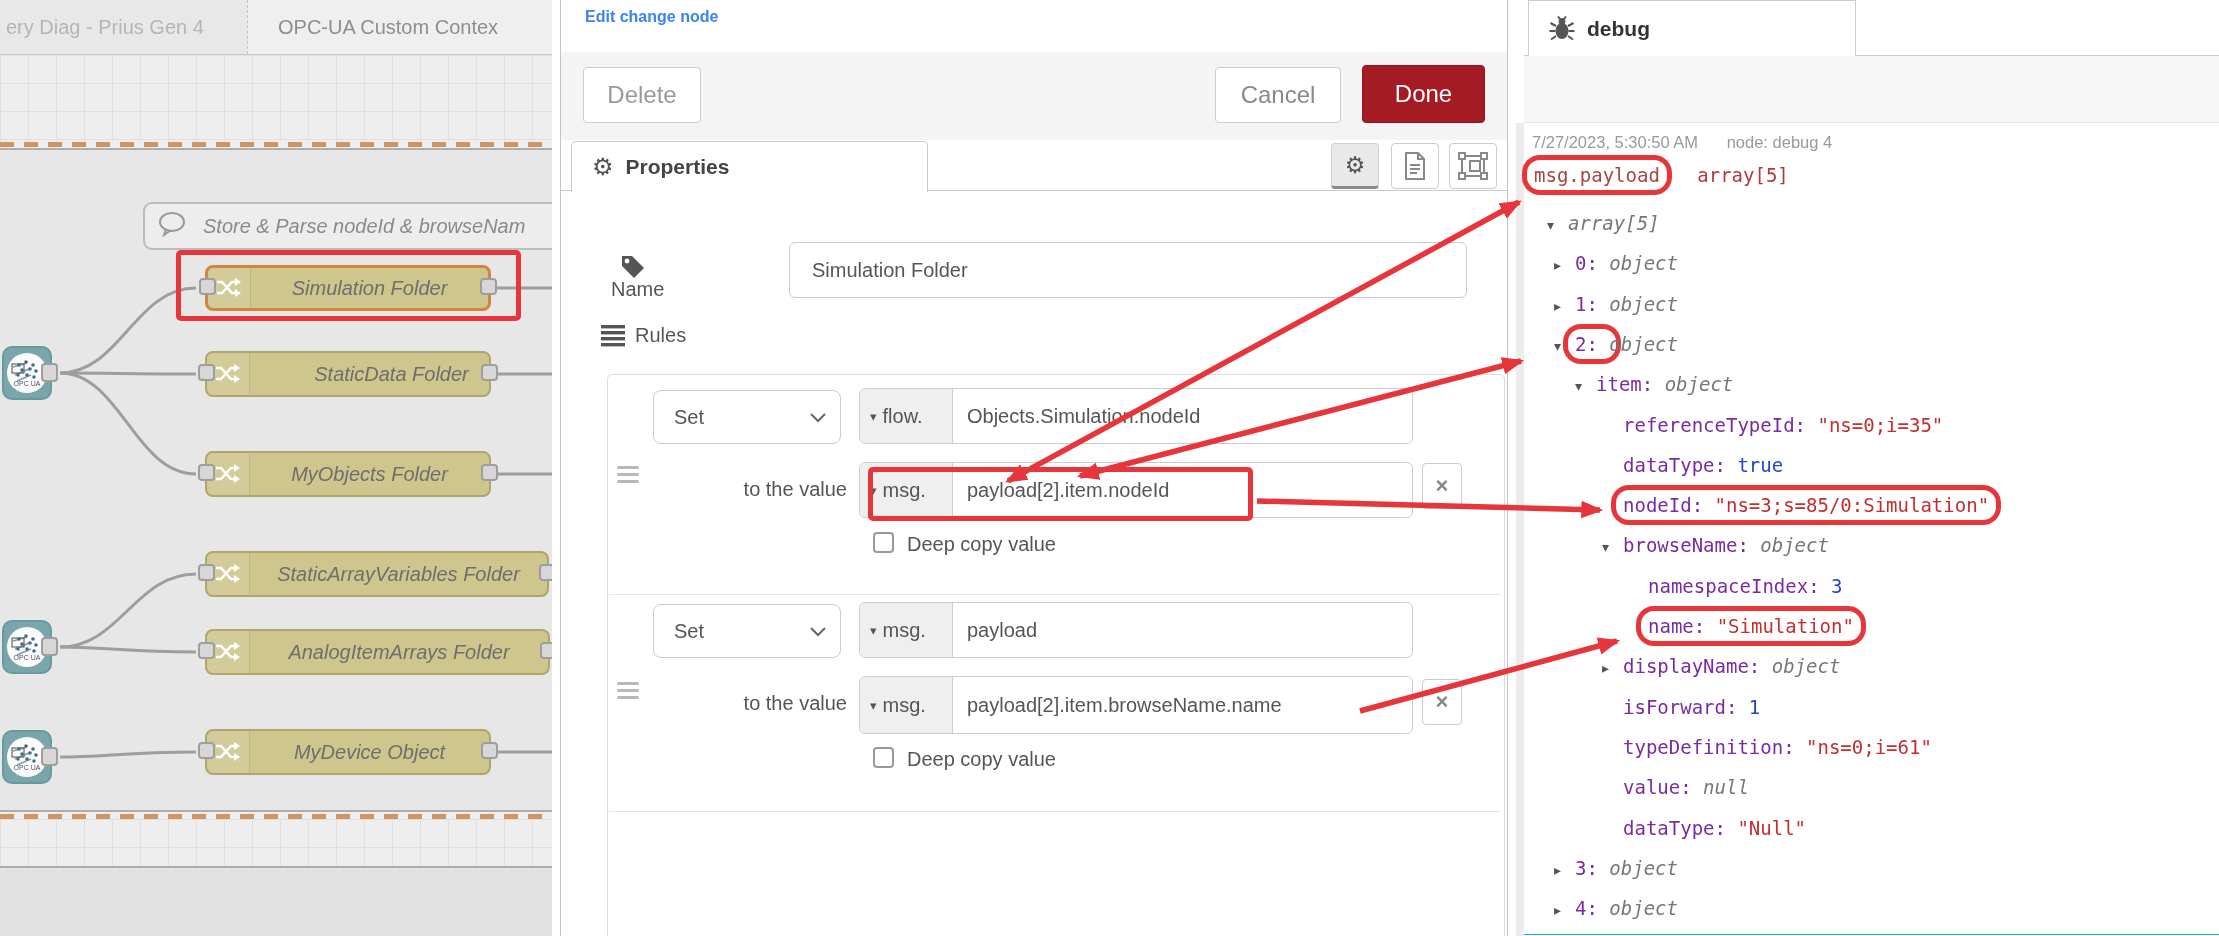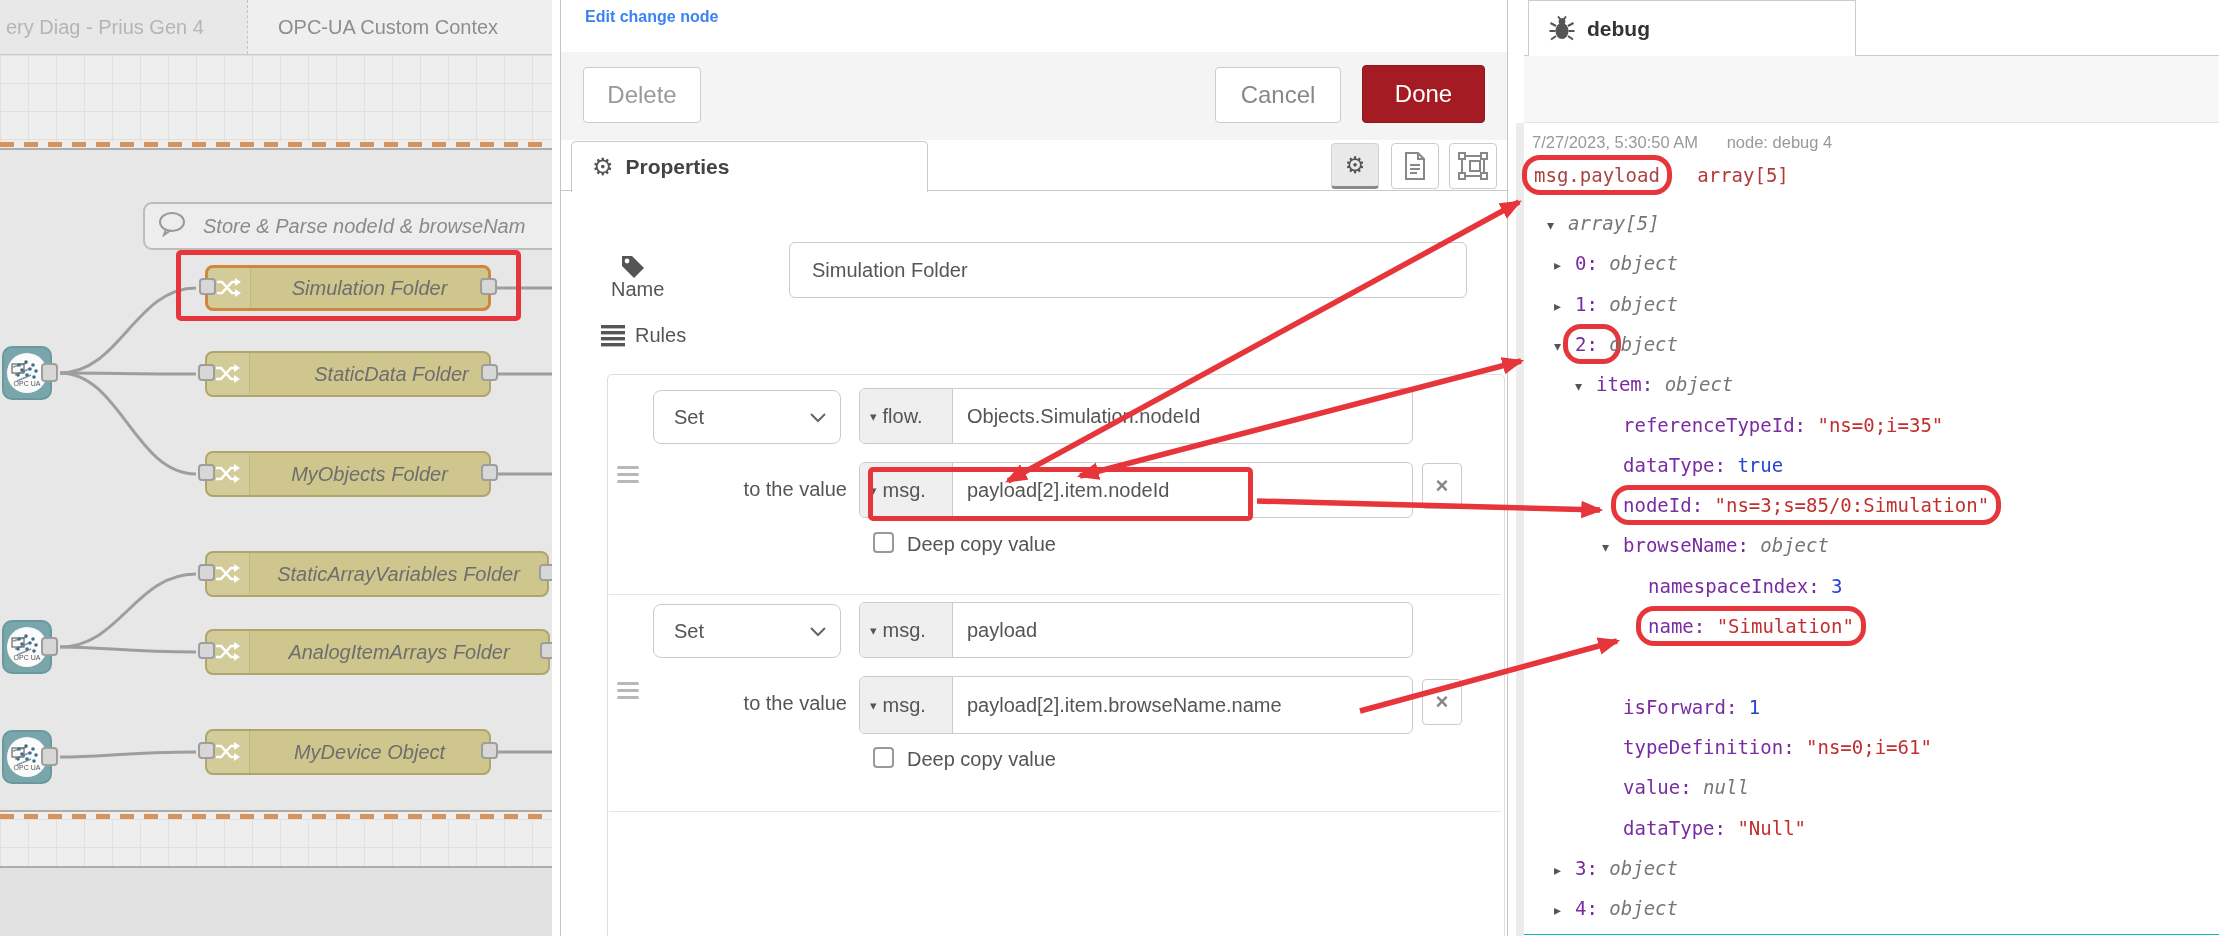--- a/index.html
+++ b/index.html
@@ -458,20 +458,21 @@
           <div class="trow" style="top: 40.3px; padding-left: 35px;"><span class="caret">▸</span><span class="tkey">0:</span> <span class="ttype">object</span></div>
           <div class="trow" style="top: 80.6px; padding-left: 35px;"><span class="caret">▸</span><span class="tkey">1:</span> <span class="ttype">object</span></div>
           <div class="trow" style="top: 120.9px; padding-left: 35px;"><span class="redbox"><span class="caret">▾</span><span class="tkey">2:</span> </span> <span class="ttype">object</span></div>
           <div class="trow" style="top: 161.2px; padding-left: 56px;"><span class="caret">▾</span><span class="tkey">item:</span> <span class="ttype">object</span></div>
           <div class="trow" style="top: 201.5px; padding-left: 83px;"><span class="tkey">referenceTypeId:</span> <span class="tstr">"ns=0;i=35"</span></div>
           <div class="trow" style="top: 241.8px; padding-left: 83px;"><span class="tkey">dataType:</span> <span class="tnum">true</span></div>
           <div class="trow" style="top: 282.1px; padding-left: 83px;"><span class="redbox"><span class="tkey">nodeId:</span> <span class="tstr">"ns=3;s=85/0:Simulation"</span></span></div>
           <div class="trow" style="top: 322.4px; padding-left: 83px;"><span class="caret">▾</span><span class="tkey">browseName:</span> <span class="ttype">object</span></div>
           <div class="trow" style="top: 362.7px; padding-left: 108px;"><span class="tkey">namespaceIndex:</span> <span class="tnum">3</span></div>
           <div class="trow" style="top: 403px; padding-left: 108px;"><span class="redbox"><span class="tkey">name:</span> <span class="tstr">"Simulation"</span></span></div>
+          <div class="trow" style="top: 443.3px; padding-left: 83px;"><span class="caret">▸</span><span class="tkey">displayName:</span> <span class="ttype">object</span></div>
           <div class="trow" style="top: 483.6px; padding-left: 83px;"><span class="tkey">isForward:</span> <span class="tnum">1</span></div>
           <div class="trow" style="top: 523.9px; padding-left: 83px;"><span class="tkey">typeDefinition:</span> <span class="tstr">"ns=0;i=61"</span></div>
           <div class="trow" style="top: 564.2px; padding-left: 83px;"><span class="tkey">value:</span> <span class="tnull">null</span></div>
           <div class="trow" style="top: 604.5px; padding-left: 83px;"><span class="tkey">dataType:</span> <span class="tstr">"Null"</span></div>
           <div class="trow" style="top: 644.8px; padding-left: 35px;"><span class="caret">▸</span><span class="tkey">3:</span> <span class="ttype">object</span></div>
           <div class="trow" style="top: 685.1px; padding-left: 35px;"><span class="caret">▸</span><span class="tkey">4:</span> <span class="ttype">object</span></div>
         </div>
     </div>
   </div>
 

